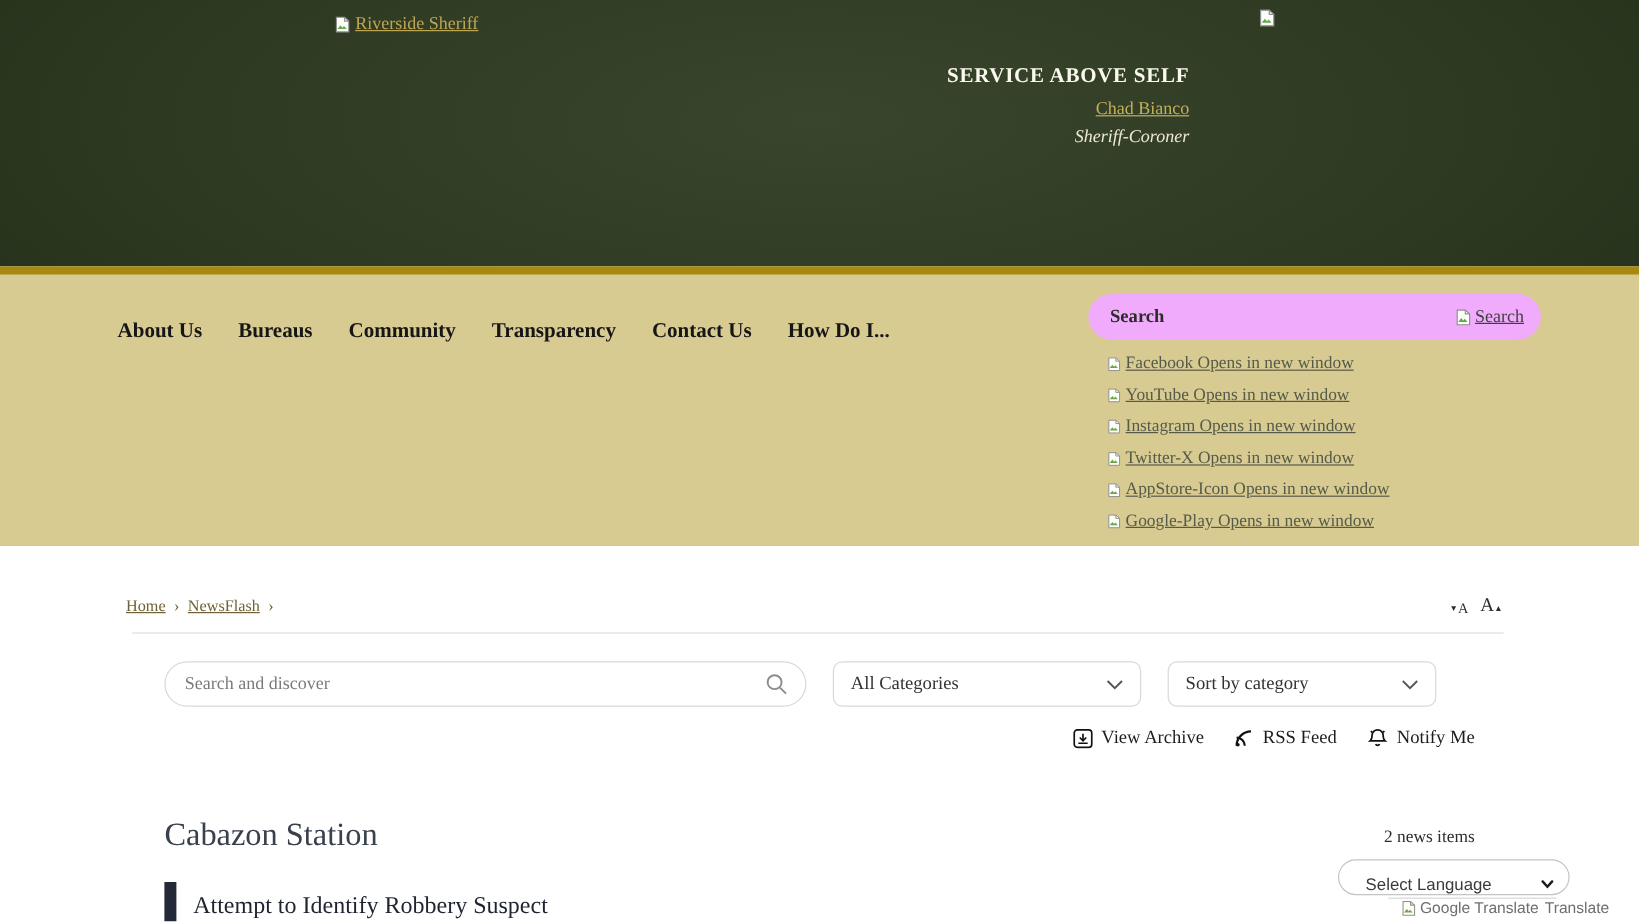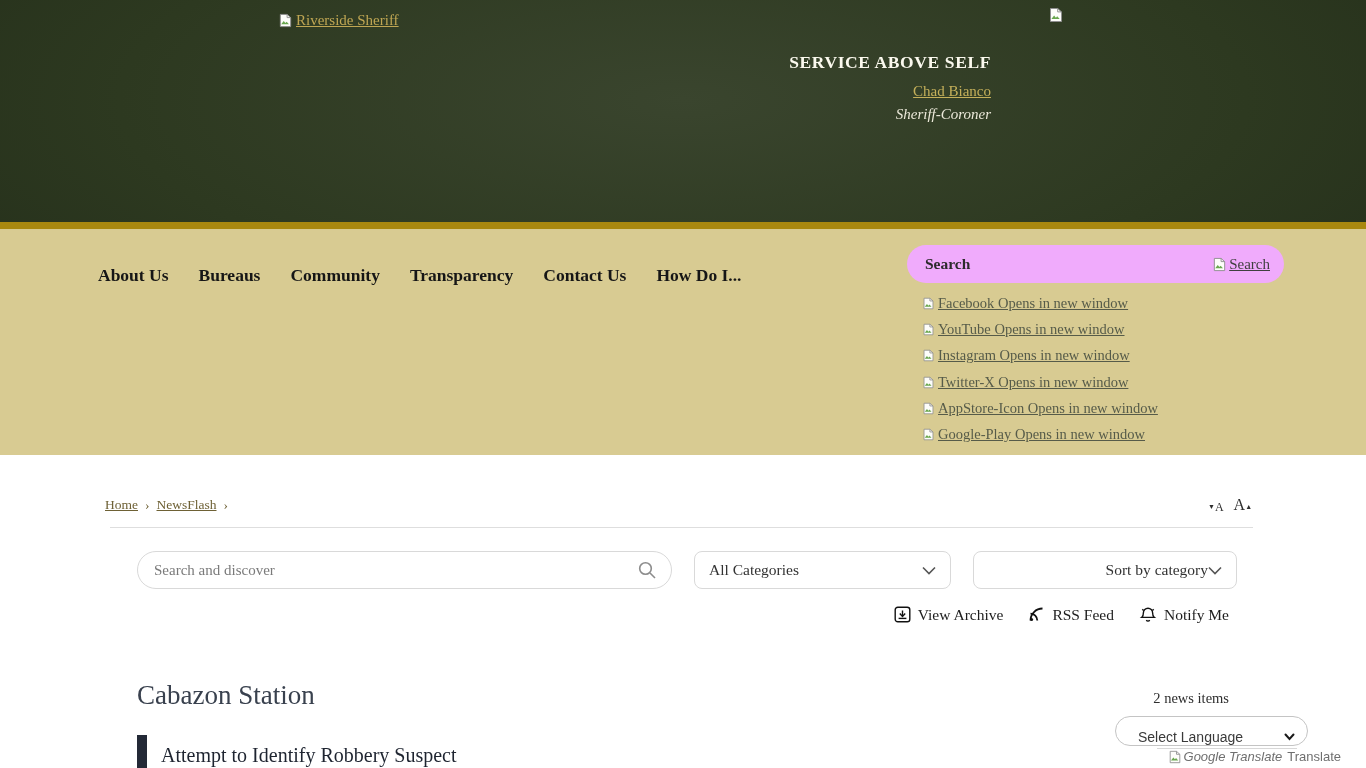--- a/index.html
+++ b/index.html
@@ -71,43 +71,43 @@
     font-family: "Liberation Serif", serif; font-size: 15px; color: #444;
   }
   .discover-input::placeholder { color: #7a7a7a; opacity: 1; }
 
   .dropdown {
     position: absolute; top: 551px; height: 38px; border: 1px solid #d9d9d9; border-radius: 8px;
     background: #fff; display: flex; align-items: center; justify-content: space-between;
     padding: 0 14px 0 14px; cursor: pointer;
   }
   .dd-cats { left: 694px; width: 257px; }
-  .dd-sort { left: 973px; width: 264px; justify-content: flex-end; }
+  .dd-sort { left: 973px; width: 224px; }
   .dd-value { font-size: 15.5px; color: #333; }
 
   .actions-row { position: absolute; right: 137px; top: 606px; display: flex; gap: 25px; align-items: center; }
-  .action-link { display: flex; align-items: flex-start; gap: 7px; font-size: 15.5px; color: #1d1d1d; cursor: pointer; }
+  .action-link { display: flex; align-items: center; gap: 7px; font-size: 15.5px; color: #1d1d1d; cursor: pointer; }
 
   .station-title { position: absolute; left: 137px; top: 680px; font-size: 27px; color: #39414e; }
   .news-count { position: absolute; right: 137px; top: 690px; font-size: 14.5px; color: #2e2e2e; }
 
   .lang-pill {
     position: absolute; left: 1115px; top: 716px; width: 193px; height: 30px;
     border: 1px solid #c4c4c4; border-radius: 15px; background: #fff;
     display: flex; align-items: center; justify-content: space-between; padding: 12px 12px 0 22px; cursor: pointer;
     font-family: "Liberation Sans", sans-serif;
   }
   .lang-value { font-size: 14px; color: #3a3a3a; }
 
   .gt-line {
     position: absolute; right: 25px; top: 749px; display: flex; align-items: center; gap: 2px;
     font-family: "Liberation Sans", sans-serif; font-size: 13px; color: #6f6f6f;
   }
   .gt-topline { position: absolute; left: 1157px; top: 748px; width: 140px; height: 1px; background: #d8d8d8; }
-  .gt-alt { text-decoration: none; font-style: italic; }
+  .gt-alt { text-decoration: none; }
   .gt-label { margin-left: 3px; cursor: pointer; }
 
   .news-item { position: absolute; left: 137px; top: 735px; display: flex; align-items: center; gap: 14px; }
   .news-bar { width: 10px; height: 40px; background: #232936; }
   .news-title { font-size: 20px; color: #1e2430; cursor: pointer; }
 
   svg { display: block; }
 </style>
 </head>
 <body>

